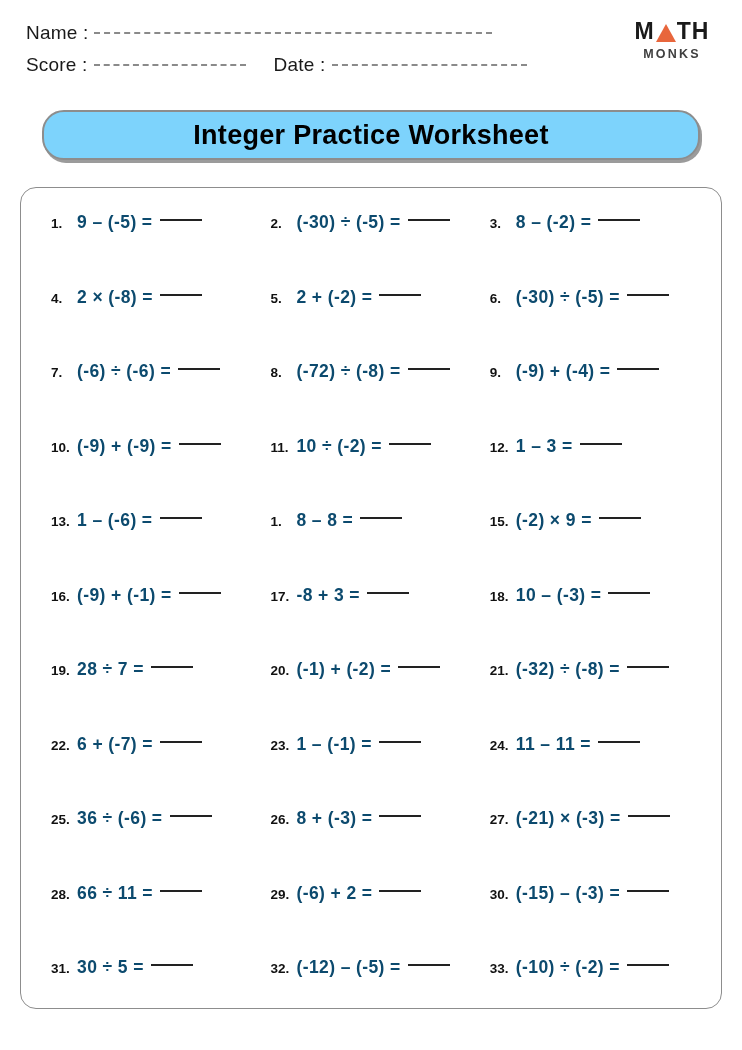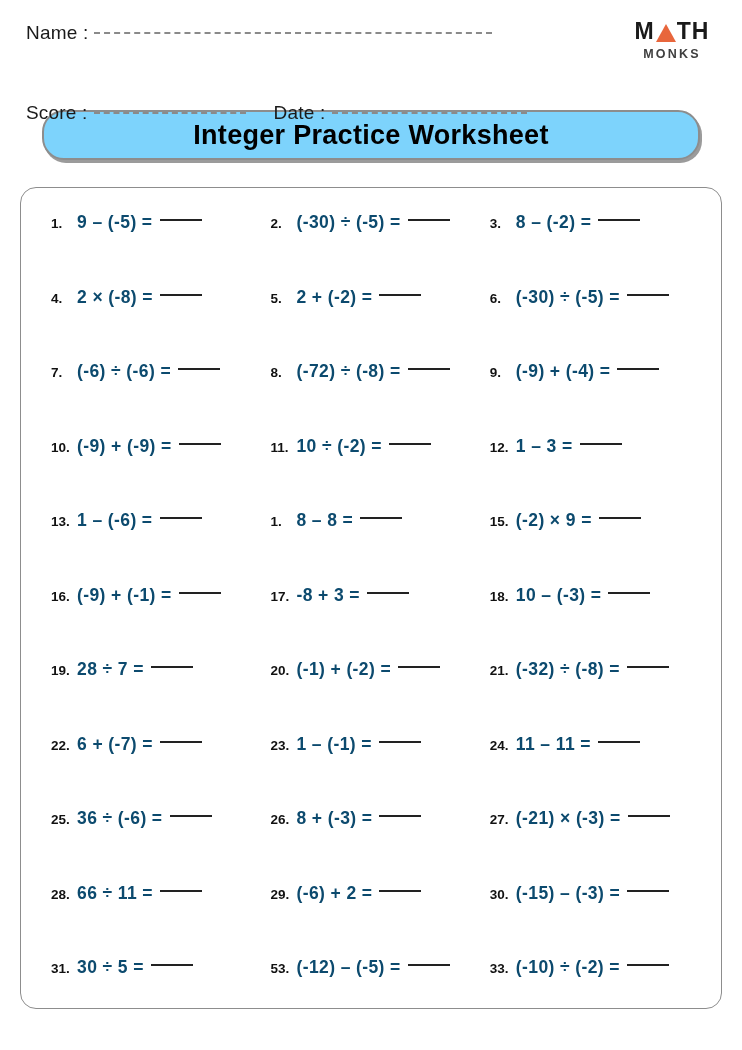--- a/index.html
+++ b/index.html
@@ -37,21 +37,21 @@
   }
   .dashline {
     border-bottom: 2px dashed #8a8a8a;
     position: relative;
     top: -5px;
     margin-left: 6px;
   }
   .dash-name   { width: 398px; }
   .dash-score  { width: 152px; }
   .dash-date   { width: 195px; }
-  .date-label  { margin-left: 28px; margin-top: 48px; }
+  .date-label  { margin-left: 28px; }
 
   
   .logo {
     position: absolute;
     right: 24px;
     top: 20px;
     width: 92px;
     text-align: center;
     line-height: 1;
   }
@@ -353,21 +353,21 @@
           <span class="blank"></span>
         </div>
       </div>
       <div class="prow">
         <div class="cell c1">
           <span class="num">31.</span>
           <span class="expr">30 ÷ 5 =</span>
           <span class="blank"></span>
         </div>
         <div class="cell c2">
-          <span class="num">53.</span>
+          <span class="num">32.</span>
           <span class="expr">(-12) – (-5) =</span>
           <span class="blank"></span>
         </div>
         <div class="cell c3">
           <span class="num">33.</span>
           <span class="expr">(-10) ÷ (-2) =</span>
           <span class="blank"></span>
         </div>
       </div>
     </div>

